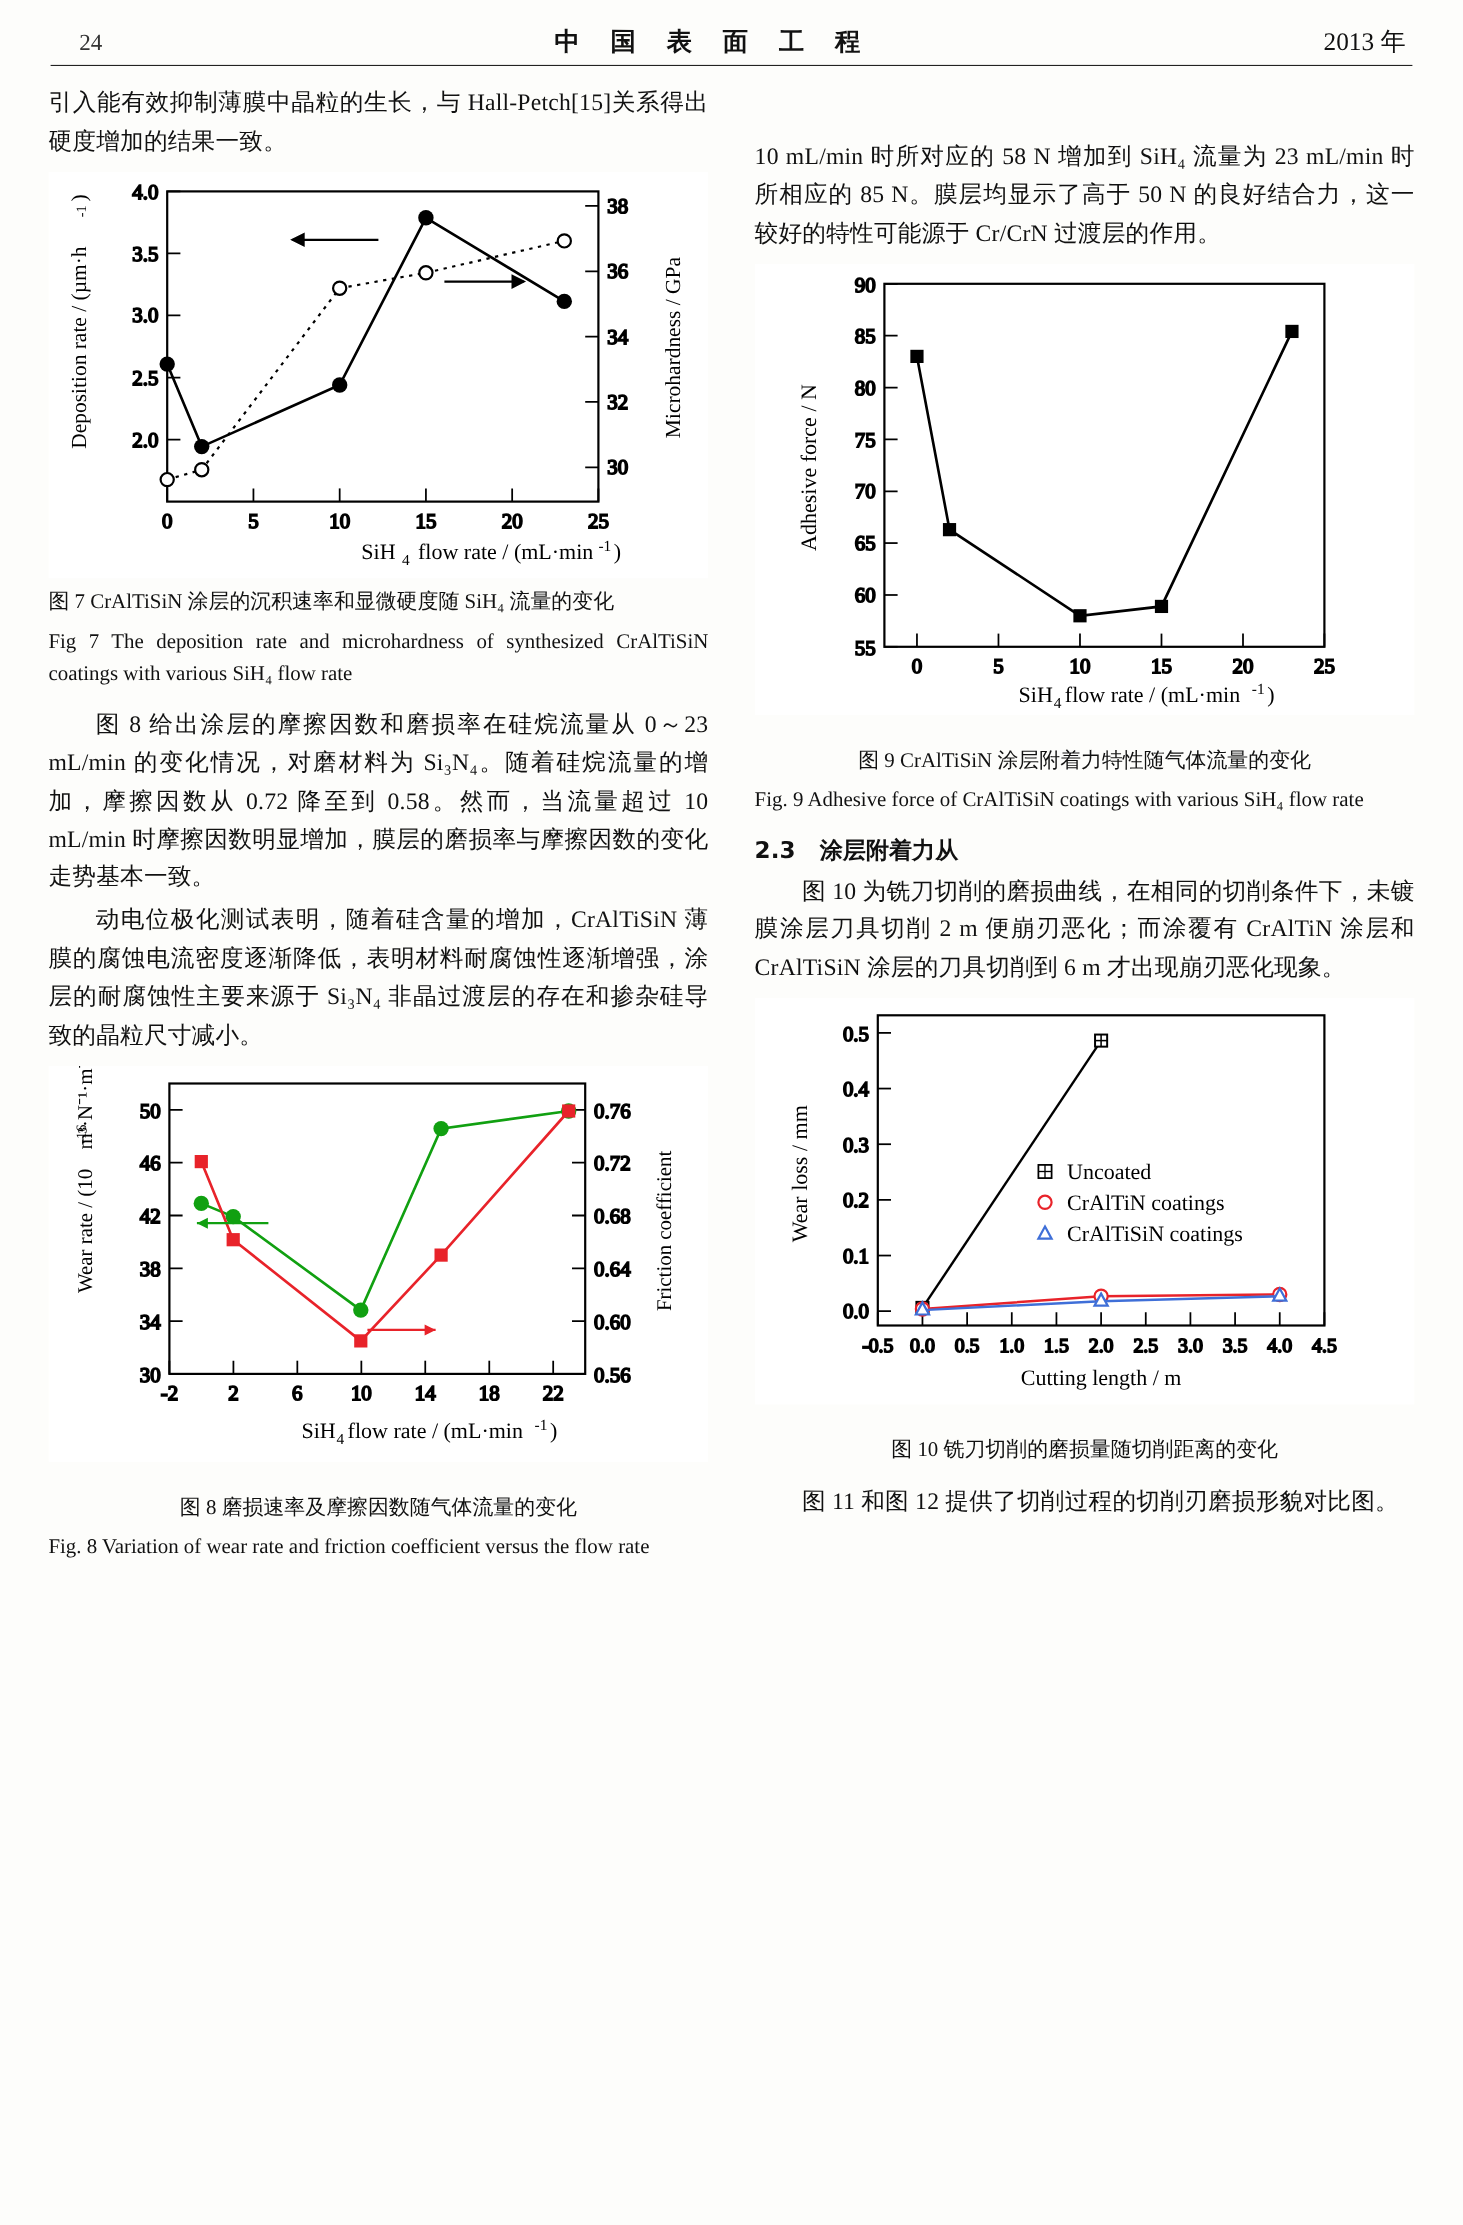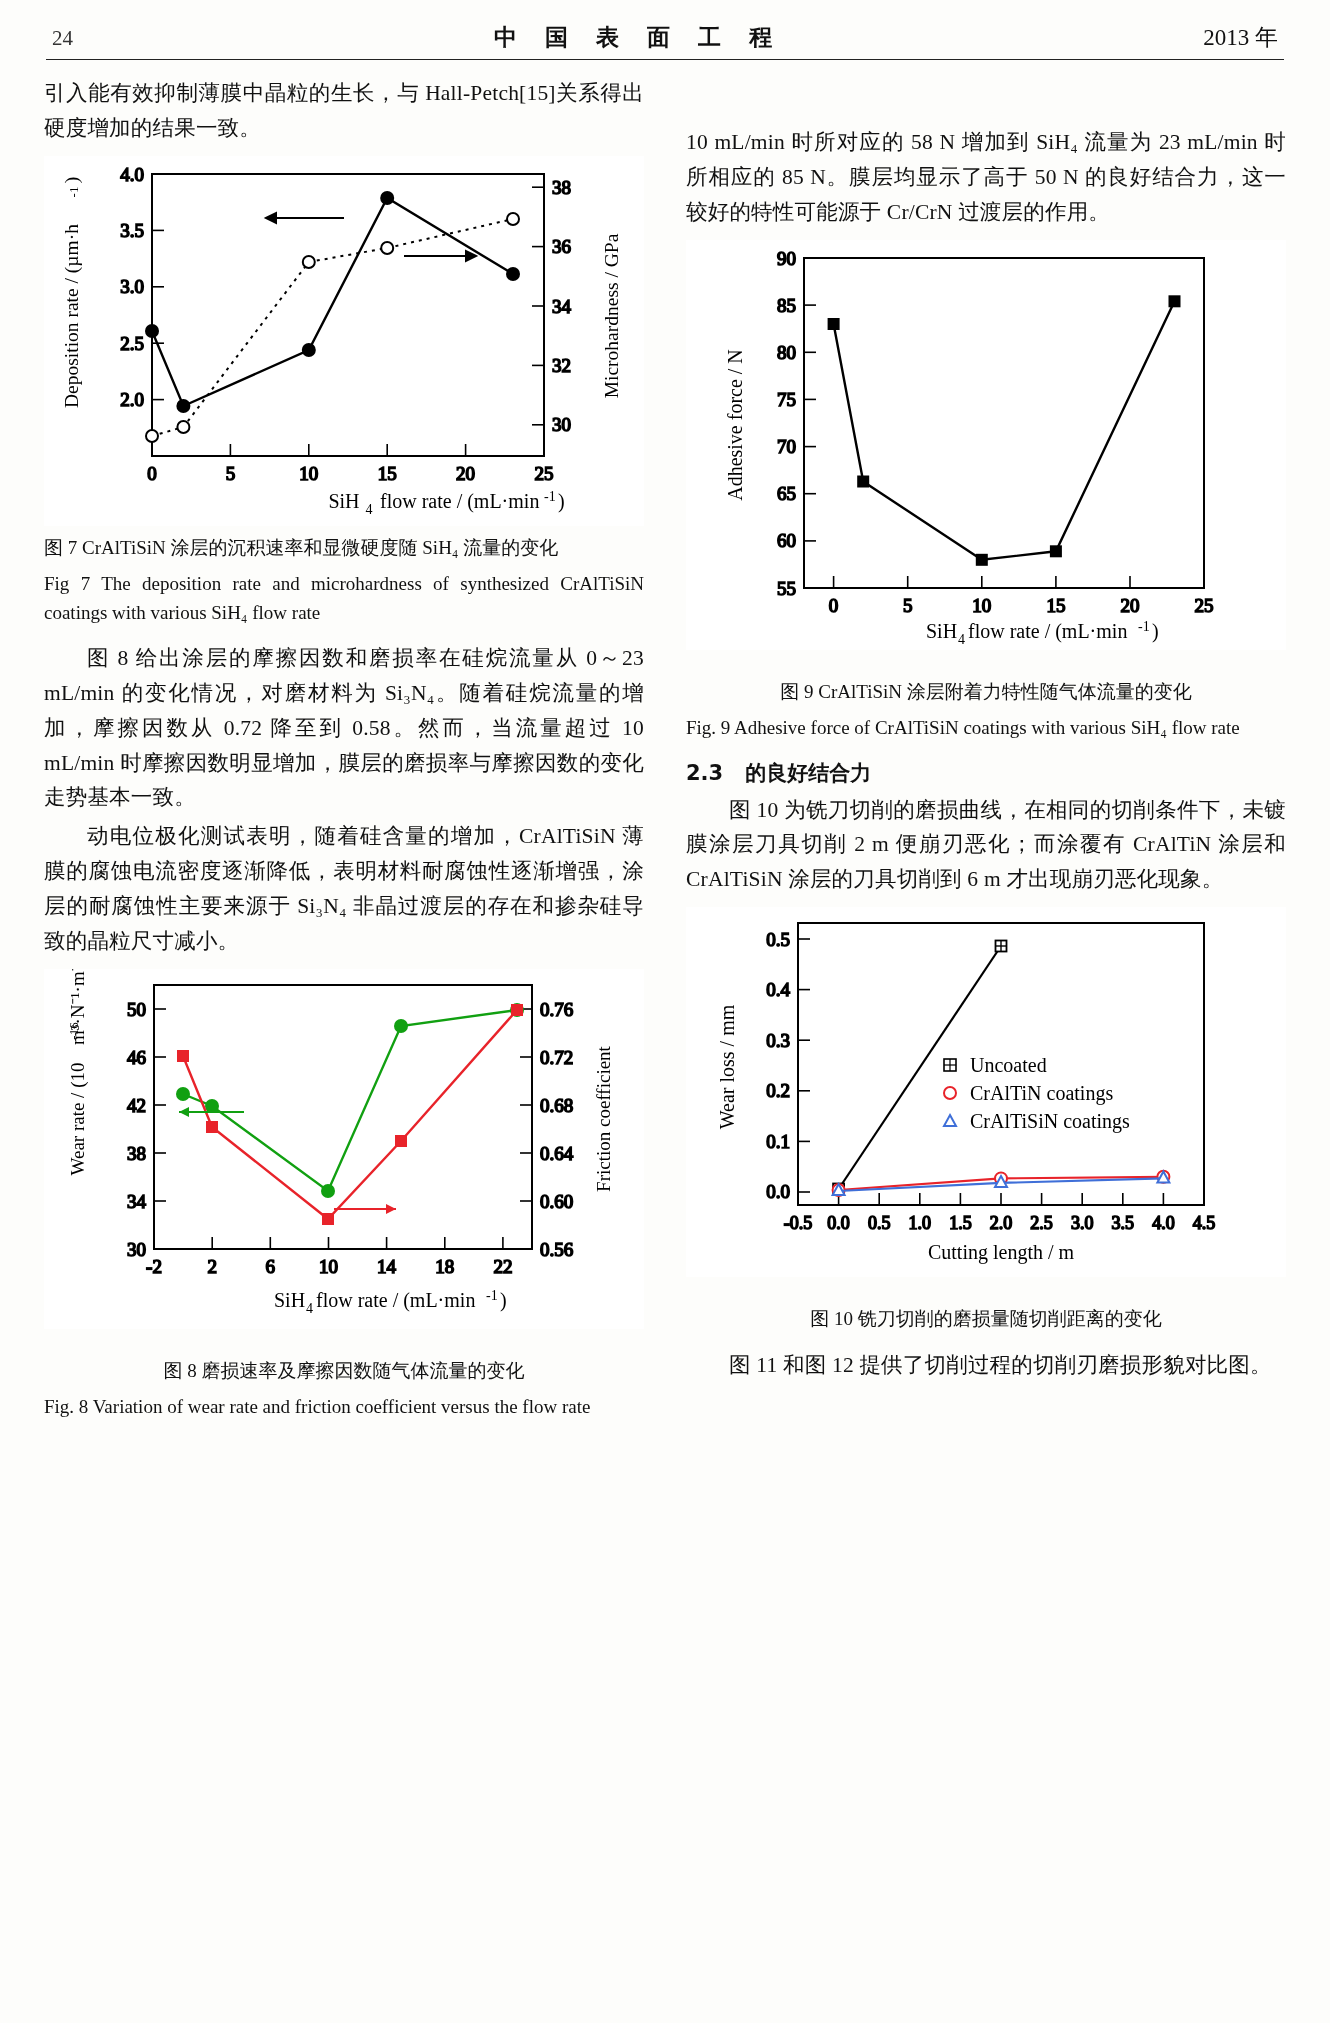--- a/index.html
+++ b/index.html
@@ -15,20 +15,21 @@
     position:relative;
     width:1330px;height:2023px;
     box-sizing:border-box;
     padding:22px 44px 10px 44px;
   }
   
   .header{
     display:flex;align-items:baseline;justify-content:space-between;
     font-size:23px;
     padding:0 8px 6px 8px;
+    margin-left:20px;
   }
   .header .pageno{font-size:21px;color:#333;}
   .header .journal{
     font-family:"DejaVu Sans", sans-serif;
     font-weight:bold;letter-spacing:10px;font-size:23px;
   }
   .header .year{font-size:23px;}
   .rule{border-bottom:1.6px solid #222;margin:0 2px 16px 2px;}
 
   
@@ -321,21 +322,21 @@
           <text x="282" y="398" font-family="Liberation Serif, serif" font-size="20">flow rate / (mL·min</text>
           <text x="452" y="391" font-family="Liberation Serif, serif" font-size="14">-1</text>
           <text x="466" y="398" font-family="Liberation Serif, serif" font-size="20">)</text>
         </svg>
       </div>
 
       <p class="cap center">图 9 CrAlTiSiN 涂层附着力特性随气体流量的变化</p>
       <p class="cap">Fig. 9 Adhesive force of CrAlTiSiN coatings with various SiH₄ flow rate</p>
 
       <div class="secttl">
-        <span class="num">2.3</span><span>的良好结合力</span>
+        <span class="num">2.3</span><span>涂层附着力从</span>
       </div>
 
       <p class="txt indent">图 10 为铣刀切削的磨损曲线，在相同的切削条件下，未镀膜涂层刀具切削 2 m 便崩刃恶化；而涂覆有 CrAlTiN 涂层和 CrAlTiSiN 涂层的刀具切削到 6 m 才出现崩刃恶化现象。</p>
 
       <div class="figbox">
         <svg viewBox="0 0 600 370" width="600" height="370">
           <rect x="0" y="0" width="600" height="370" fill="#ffffff"></rect>
           <rect x="112" y="16" width="406" height="282" fill="none" stroke="#000" stroke-width="2"></rect>
 
           <g stroke="#000" stroke-width="1.6" font-family="Liberation Serif, serif" font-size="19">

